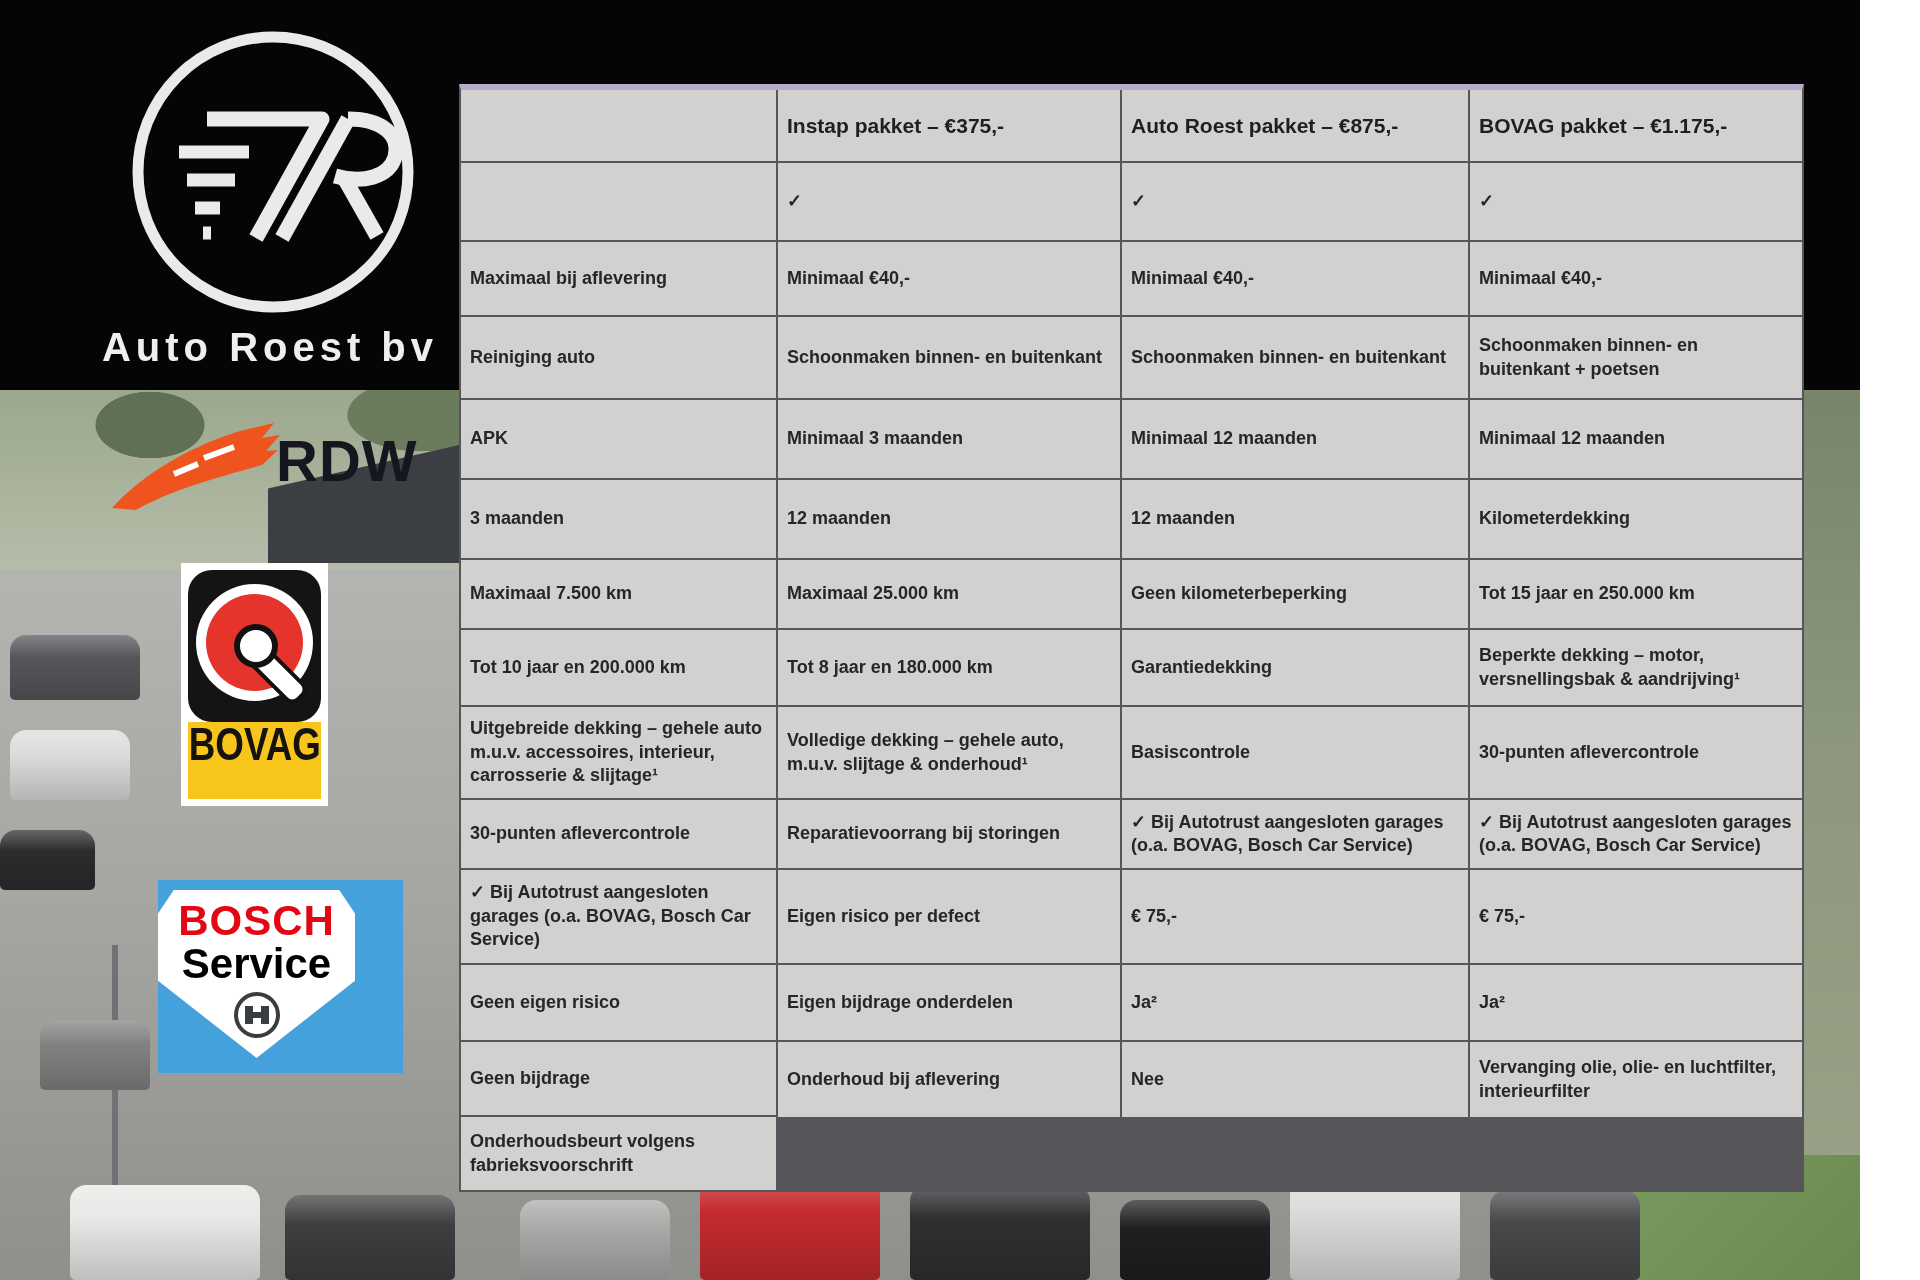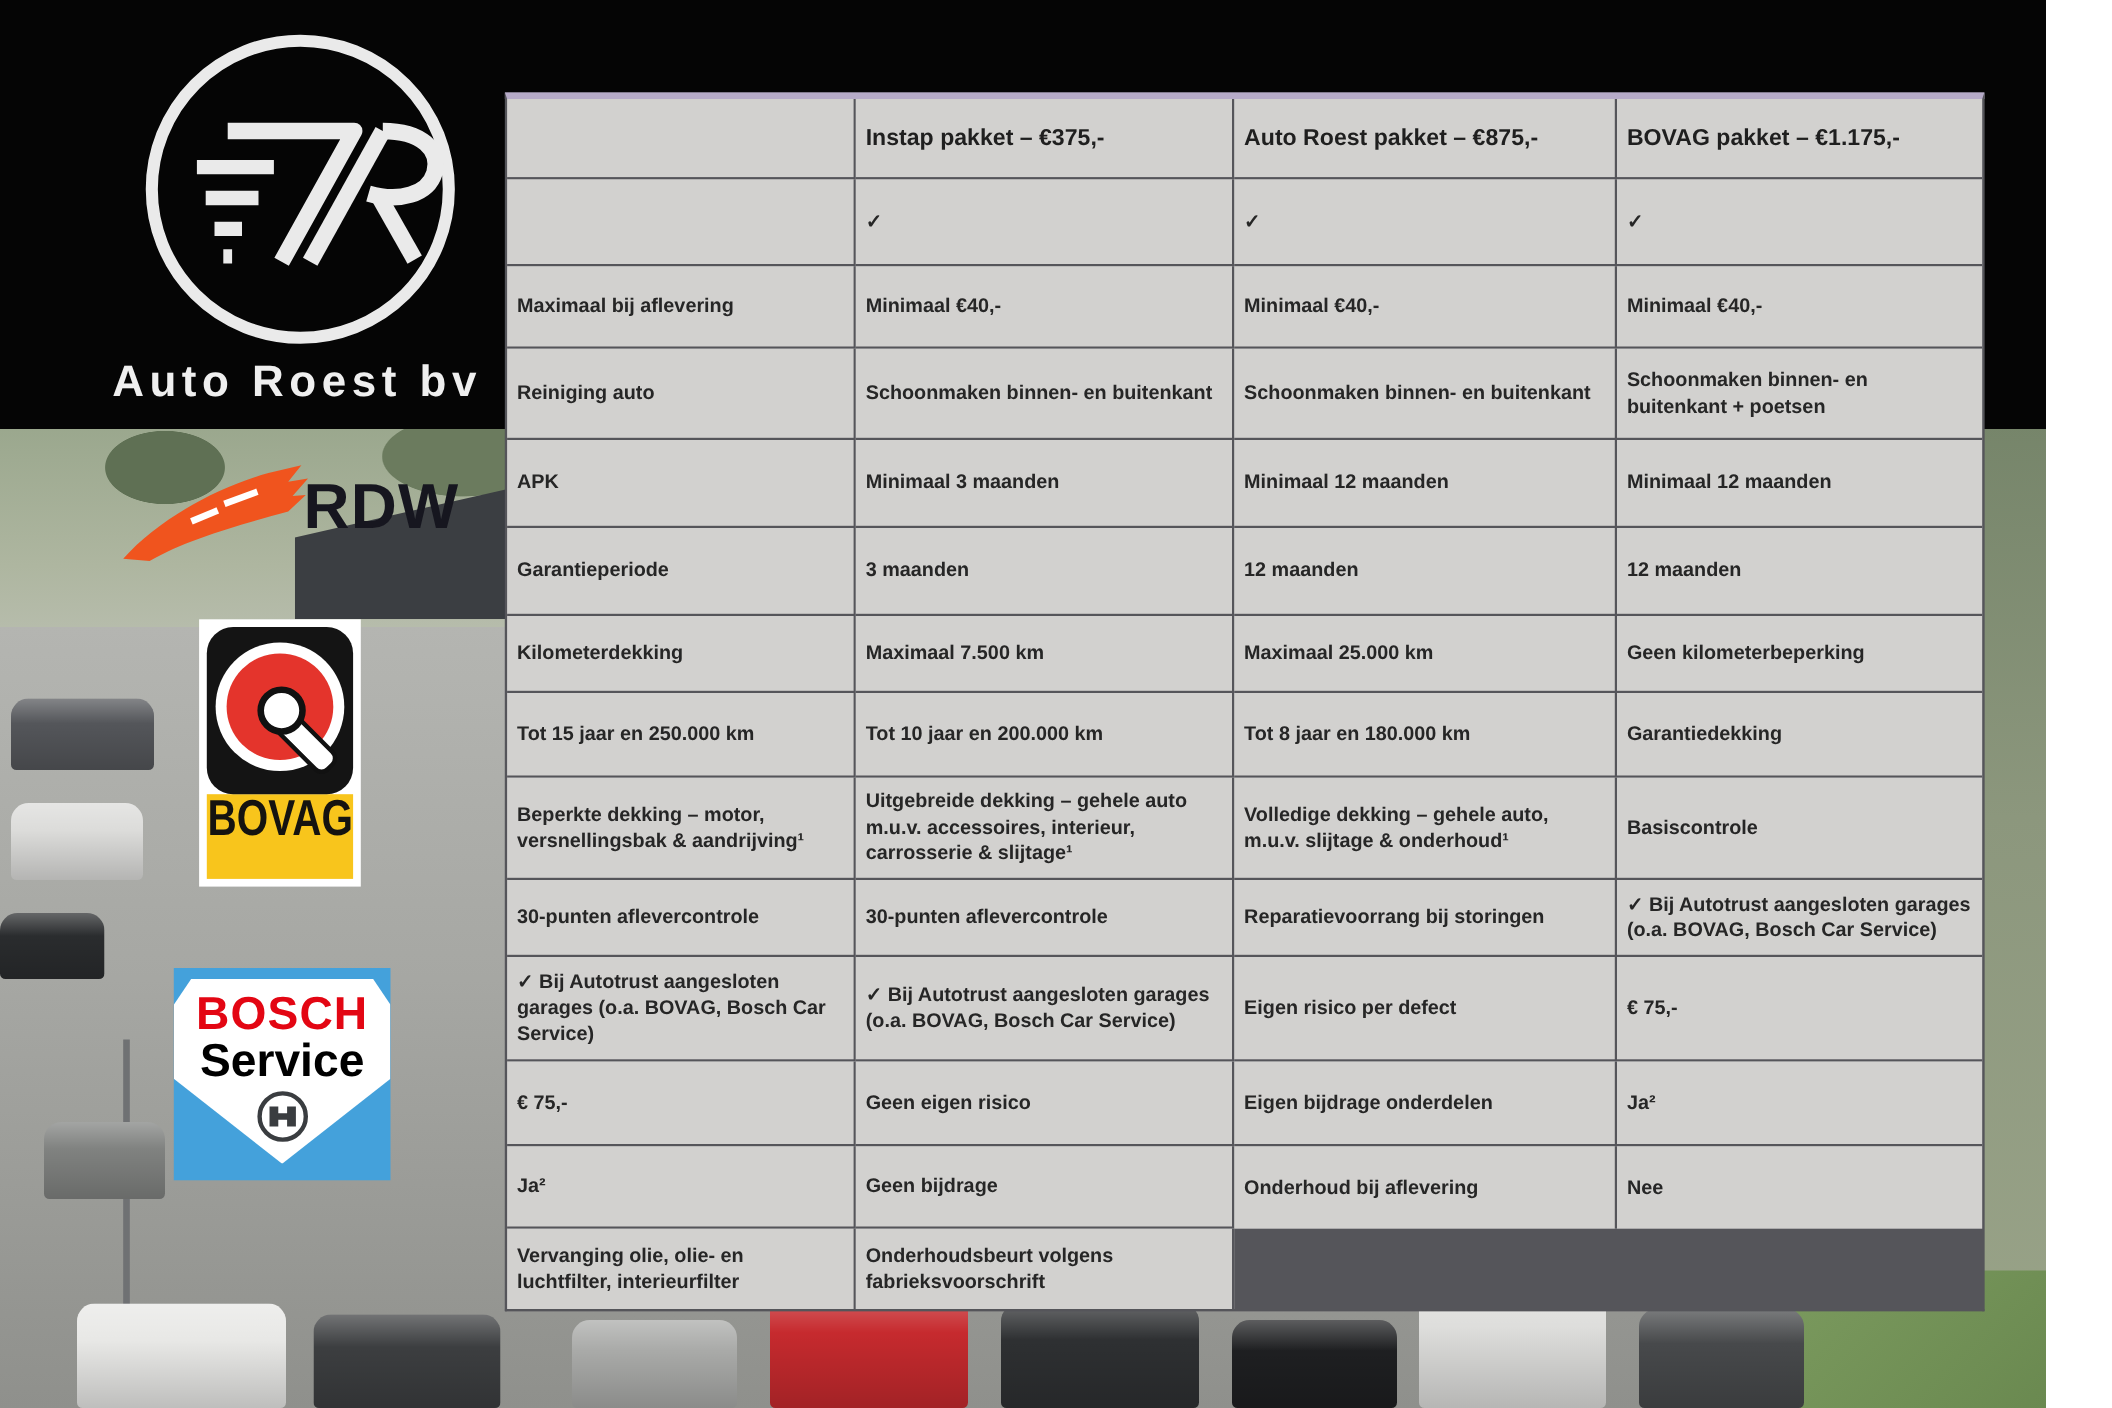--- a/index.html
+++ b/index.html
@@ -42,21 +42,21 @@
   .bovag-emblem{position:relative;width:133px;height:152px;background:#141414;border-radius:24px;overflow:hidden;}
   .bovag-circle-white{position:absolute;left:8px;top:14px;width:117px;height:117px;border-radius:50%;background:#fff;}
   .bovag-disc{position:absolute;left:18px;top:24px;width:97px;height:97px;border-radius:50%;background:#E4342C;}
   .bovag-handle{position:absolute;left:64px;top:66px;width:62px;height:18px;background:#fff;
     border:4px solid #111;border-radius:10px;transform:rotate(45deg);transform-origin:left center;}
   .bovag-center{position:absolute;left:46px;top:54px;width:32px;height:32px;border-radius:50%;
     background:#fff;border:6px solid #111;}
   .bovag-band{width:133px;height:77px;background:#F8C51C;display:flex;align-items:flex-start;justify-content:center;}
   .bovag-word{font-size:40px;font-weight:bold;color:#151310;letter-spacing:0;transform:scaleY(1.15) scaleX(.92);}
 
-  .bosch-card{position:absolute;left:158px;top:880px;width:197px;height:193px;background:#44A1DB;}
+  .bosch-card{position:absolute;left:158px;top:880px;width:197px;height:193px;background:#44A1DB;padding-left:48px;}
   .bosch-shield{position:absolute;left:0;top:10px;width:197px;height:168px;background:#fff;
     clip-path:polygon(0 14%,8% 0,92% 0,100% 14%,100% 54%,50% 100%,0 54%);
     display:flex;flex-direction:column;align-items:center;}
   .bosch-word{font-size:42px;font-weight:bold;color:#E30613;letter-spacing:1px;margin-top:10px;line-height:1.0;}
   .bosch-service{font-size:42px;font-weight:bold;color:#000000;line-height:1.05;}
   .bosch-mark{margin-top:2px;}
 
   
   .tgrid{position:absolute;left:459px;top:84px;width:1341px;
     display:grid;grid-template-columns:317px 344px 348px 332px;
@@ -168,21 +168,20 @@
     <div class="tc">Reiniging auto</div>
     <div class="tc">Schoonmaken binnen- en buitenkant</div>
     <div class="tc">Schoonmaken binnen- en buitenkant</div>
     <div class="tc">Schoonmaken binnen- en buitenkant + poetsen</div>
 
     <div class="tc">APK</div>
     <div class="tc">Minimaal 3 maanden</div>
     <div class="tc">Minimaal 12 maanden</div>
     <div class="tc">Minimaal 12 maanden</div>
 
-    <div class="tc">Garantieperiode</div>
     <div class="tc">3 maanden</div>
     <div class="tc">12 maanden</div>
     <div class="tc">12 maanden</div>
 
     <div class="tc">Kilometerdekking</div>
     <div class="tc">Maximaal 7.500 km</div>
     <div class="tc">Maximaal 25.000 km</div>
     <div class="tc">Geen kilometerbeperking</div>
 
     <div class="tc">Tot 15 jaar en 250.000 km</div>

